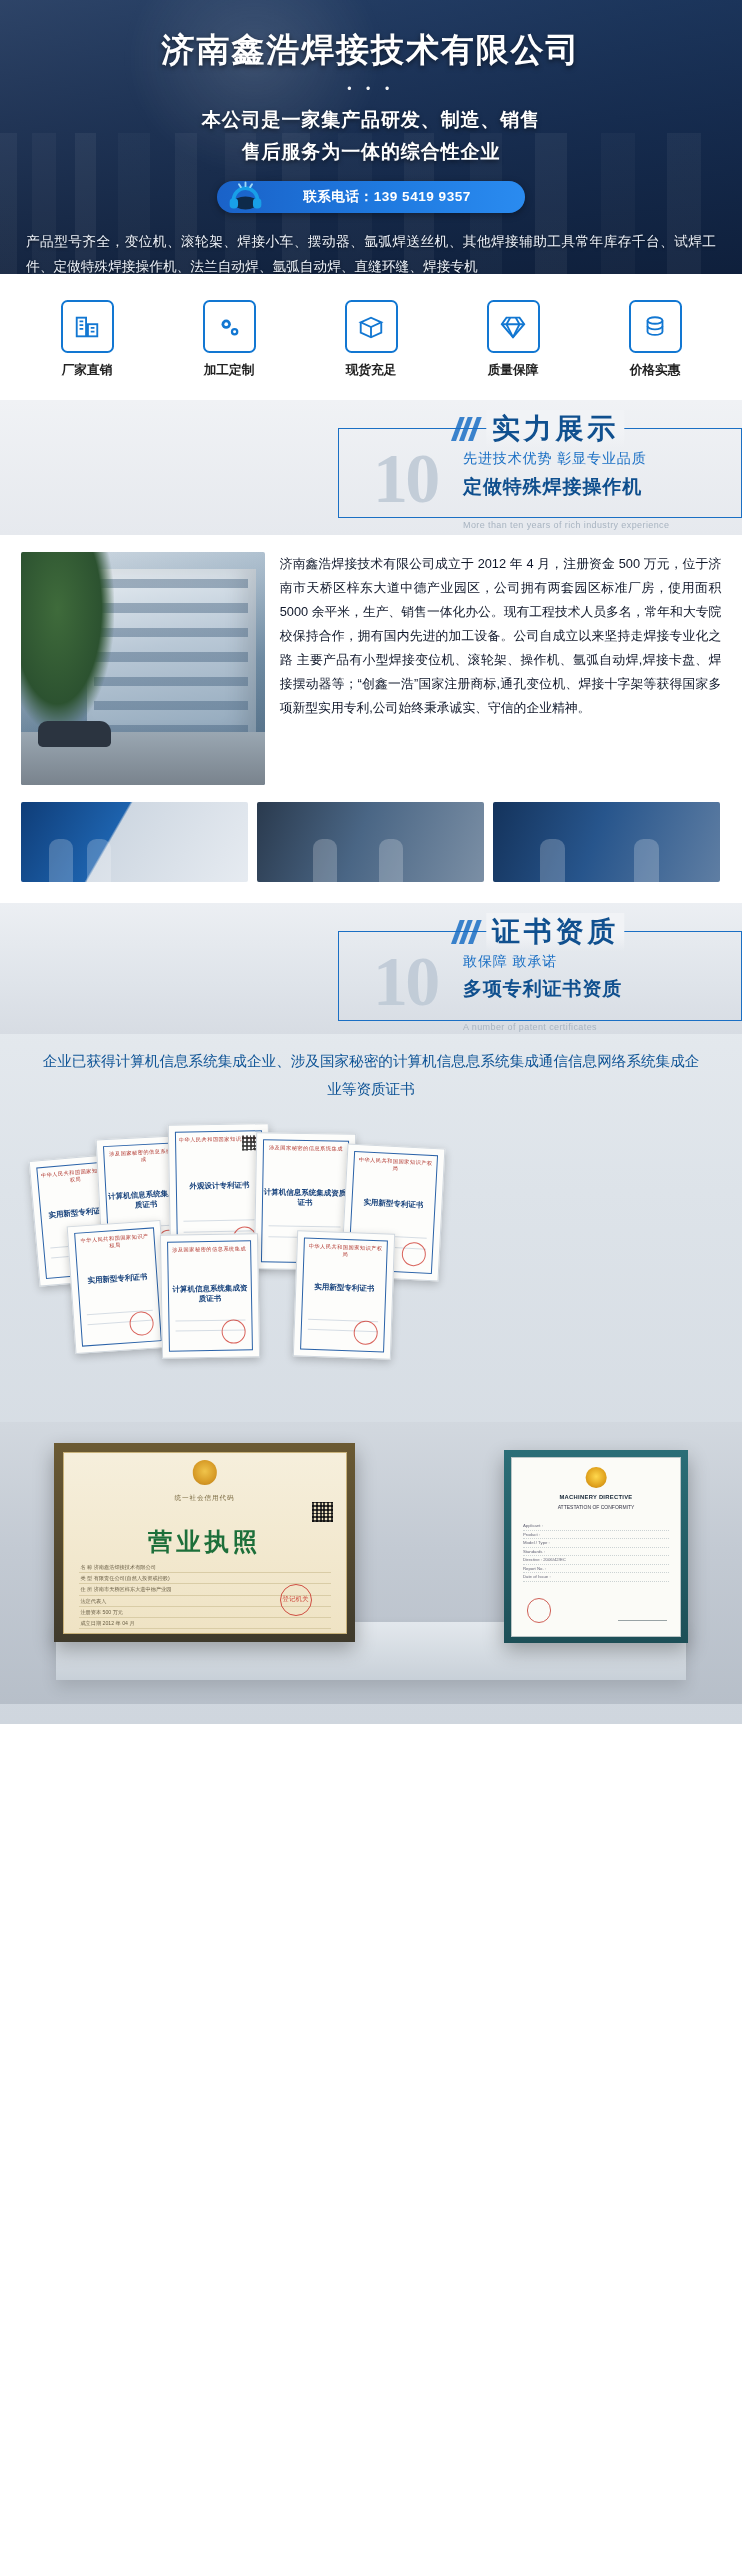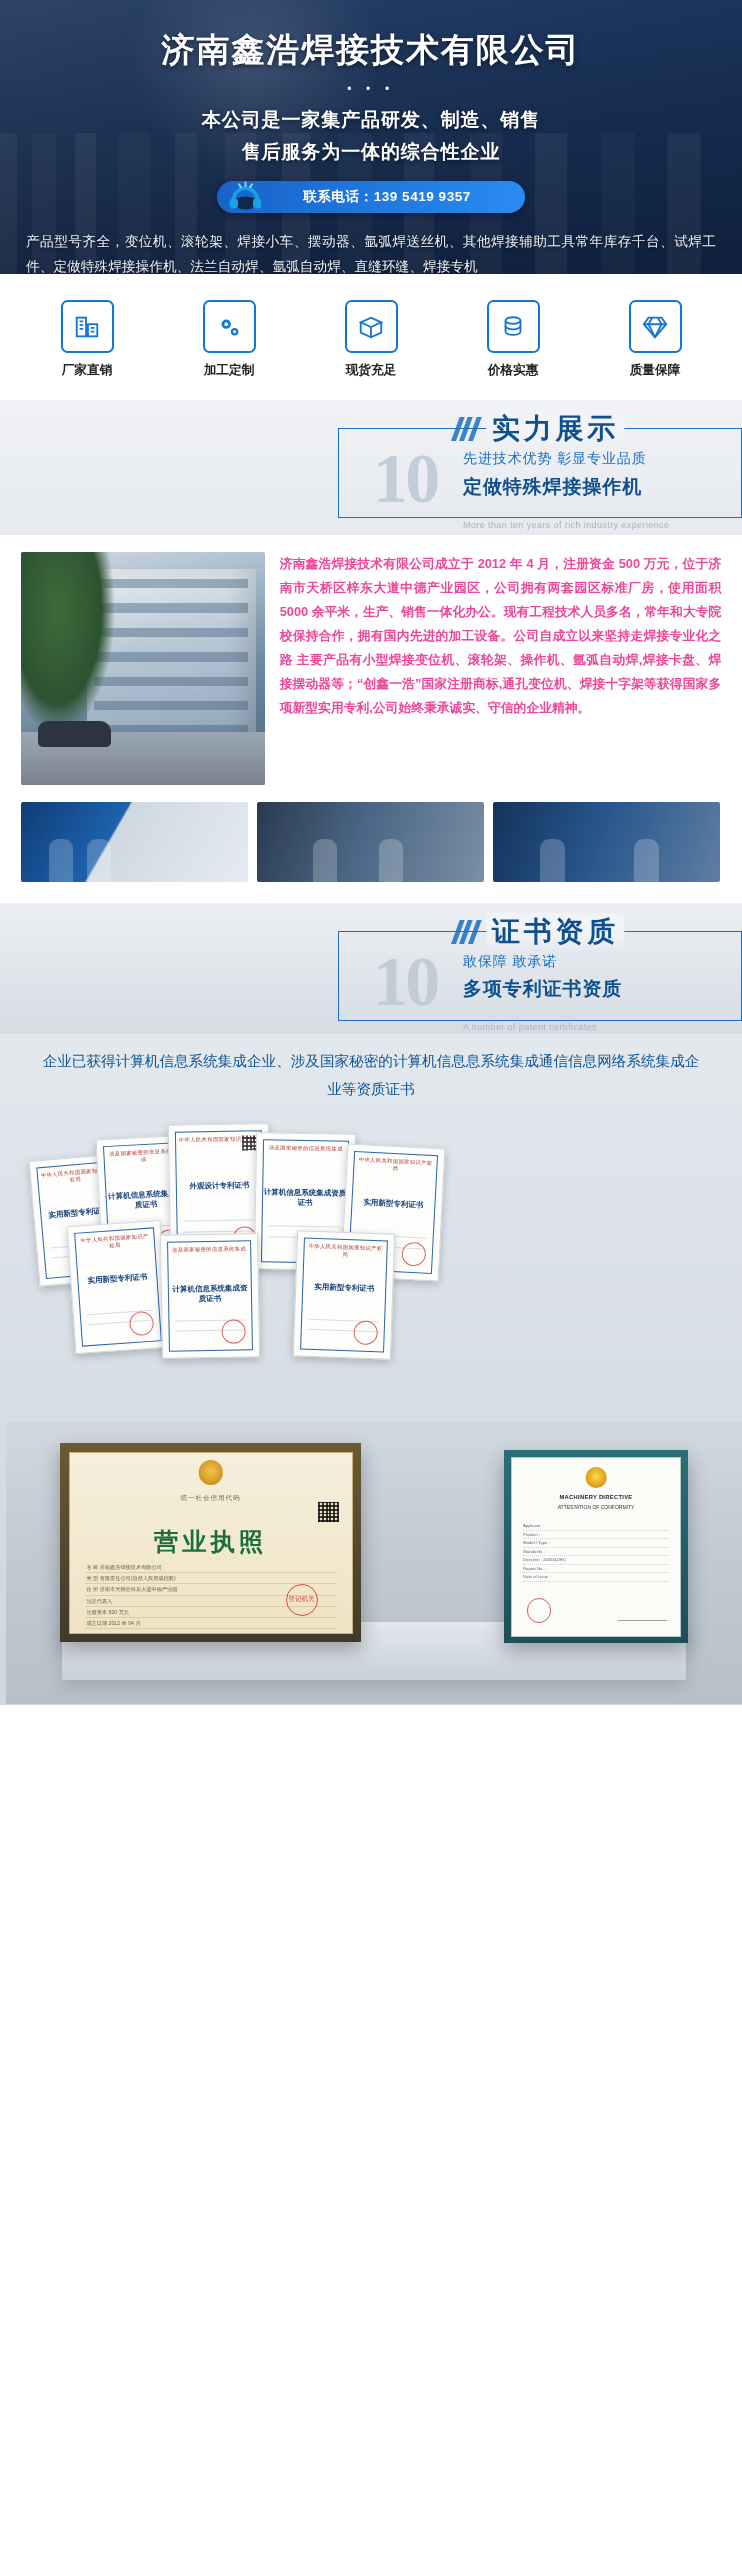--- a/index.html
+++ b/index.html
@@ -182,36 +182,36 @@
   }
   .about-photo .ground {
     position:absolute; left:0; right:0; bottom:0; height:53px;
     background: linear-gradient(180deg,#9aa7b2 0%, #79838d 100%);
   }
   .about-photo .car {
     position:absolute; left: 17px; bottom: 38px; width: 73px; height: 26px;
     background: #2b3440; border-radius: 9.4px 11.3px 4.7px 4.7px;
   }
   .about-text {
-    font-size: 12.8px; line-height: 24px; color: #ec4899; text-align: justify; font-weight: bold;
+    font-size: 12.8px; line-height: 24px; color: #0f172a; text-align: justify;
   }
 
   .photo-row { background:#fff; padding: 9.4px 20.7px 20.7px; display: flex; gap: 9.4px; }
   .thumb {
     width: 227px; height: 80px; border-radius: 1.9px; position: relative; overflow: hidden;
   }
   .thumb.t1 { background: linear-gradient(120deg,#0f3d78 0%, #1d62ad 40%, #cfd8e2 41%, #e6ebf1 100%); }
   .thumb.t2 { background: linear-gradient(110deg,#2a3a4e 0%, #4a6685 45%, #7b8fa5 100%); }
   .thumb.t3 { background: linear-gradient(110deg,#14335c 0%, #27558c 45%, #5f7ea3 100%); }
   .thumb .p { position:absolute; bottom:0; width:24.4px; height:43px; border-radius:9.4px 9.4px 0 0; background: rgba(255,255,255,.22); }
 
   
   .cert-wrap {
     background: linear-gradient(180deg,#e9edf1 0%, #dde3e9 35%, #cfd6de 100%);
-    padding-bottom: 1px;
+    padding-bottom: 20px;
   }
   .cert-desc {
     text-align: center; color: #0f5496; font-size: 14.6px; line-height: 28px;
     padding: 13px 38px 9.4px; font-weight: 500;
   }
   .certs {
     position: relative; height: 310px; margin: 0 13px;
   }
   .cert {
     position: absolute;
@@ -242,21 +242,20 @@
     position:absolute; right: 11.3px; top: 11.3px; width: 15px; height: 15px;
     background:
       repeating-linear-gradient(90deg,#333 0 1.9px,#fff 1.9px 3.8px),
       repeating-linear-gradient(0deg,#333 0 1.9px,#fff 1.9px 3.8px);
     background-blend-mode: multiply; opacity:.8;
   }
 
   .plinth {
     position: relative; height: 282px;
     background: linear-gradient(180deg,#d2d8df 0%, #c3cad3 45%, #b7bfc9 100%);
-    margin-left: 6px;
   }
   .plinth .slab {
     position: absolute; left: 56px; right: 56px; bottom: 24.4px; height: 58px;
     background: linear-gradient(180deg,#e3e8ed 0%, #c8d0d8 100%);
     transform: skewX(0deg);
     box-shadow: 0 7.5px 15px rgba(0,0,0,.12);
   }
   .frame-cert {
     position: absolute;
     box-shadow: 0 7.5px 19px rgba(0,0,0,.30);
@@ -376,35 +375,35 @@
           <path d="M4 10l11-5 11 5-11 5z"></path>
             <path d="M4 10v11l11 5 11-5V10"></path>
             <path d="M15 15v11"></path>
         </svg>
       </div>
       <div class="lbl">现货充足</div>
     </div>
     <div class="feat">
       <div class="box">
         <svg width="28" height="28" viewBox="0 0 30 30" fill="none" stroke="#1277d2" stroke-width="2">
+          <path d="M8 5h14l5 7-12 14L3 12z"></path>
+            <path d="M3 12h24M12 5l-4 7 7 14M18 5l4 7-7 14"></path>
+        </svg>
+      </div>
+      <div class="lbl">质量保障</div>
+    </div>
+    <div class="feat">
+      <div class="box">
+        <svg width="28" height="28" viewBox="0 0 30 30" fill="none" stroke="#1277d2" stroke-width="2">
           <ellipse cx="15" cy="8" rx="8" ry="3.5"></ellipse>
             <path d="M7 8v12c0 2 3.6 3.5 8 3.5s8-1.5 8-3.5V8"></path>
           <path d="M7 14c0 2 3.6 3.5 8 3.5s8-1.5 8-3.5"></path>
         </svg>
       </div>
       <div class="lbl">价格实惠</div>
-    </div>
-    <div class="feat">
-      <div class="box">
-        <svg width="28" height="28" viewBox="0 0 30 30" fill="none" stroke="#1277d2" stroke-width="2">
-          <path d="M8 5h14l5 7-12 14L3 12z"></path>
-            <path d="M3 12h24M12 5l-4 7 7 14M18 5l4 7-7 14"></path>
-        </svg>
-      </div>
-      <div class="lbl">质量保障</div>
     </div>
   </section>
 
   <section class="band">
     <div class="sect-head">
       <div class="sect-frame">
         <div class="sect-title-wrap">
           <span class="slashes">
               <i></i>
               <i></i>

